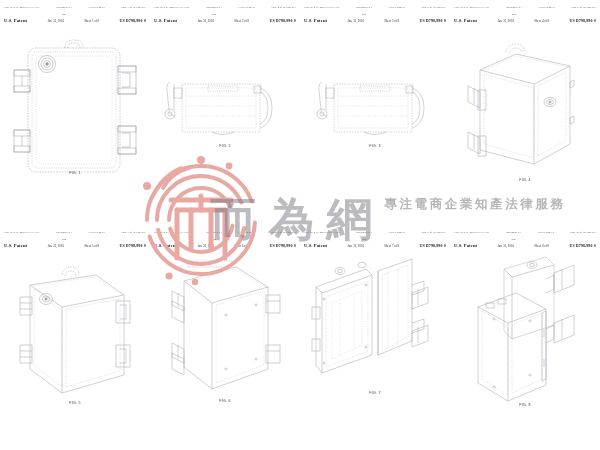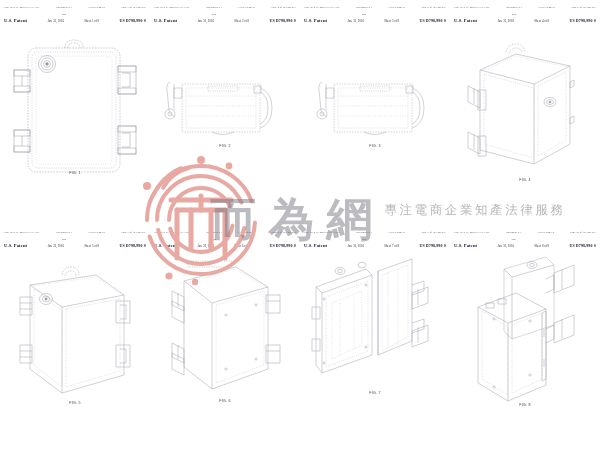--- a/index.html
+++ b/index.html
@@ -46,21 +46,21 @@
   .wm-text{
     position:absolute;left:268px;top:196px;width:240px;height:78px;
     display:flex;align-items:flex-start;justify-content:center;
     font-family:"DejaVu Sans",sans-serif;
   }
   .wm-big{
     font-size:46px;line-height:1;letter-spacing:12px;font-weight:bold;
     color:rgba(120,120,130,0.50);white-space:nowrap;
   }
   .wm-sub{
-    margin-top:6px;font-size:12.5px;letter-spacing:2.6px;font-weight:normal;
+    font-size:12.5px;letter-spacing:2.6px;font-weight:bold;
     color:rgba(120,120,130,0.55);white-space:nowrap;
   }
 </style>
 </head>
 <body>
 
 <div class="sheet-grid">
 
   <div class="sheet">
     <div class="ecf-line">

